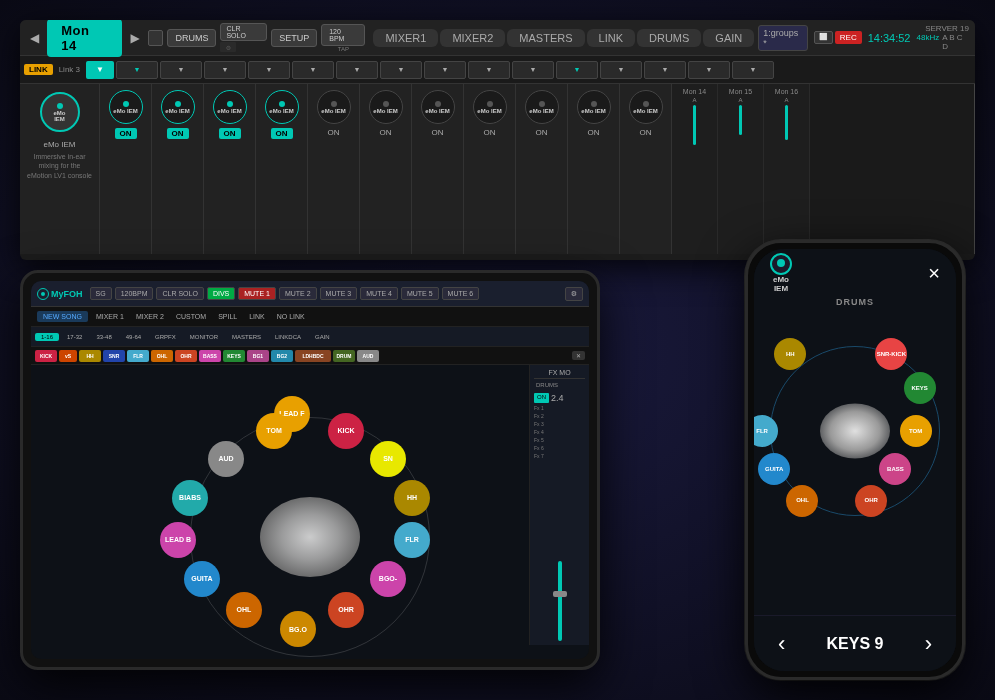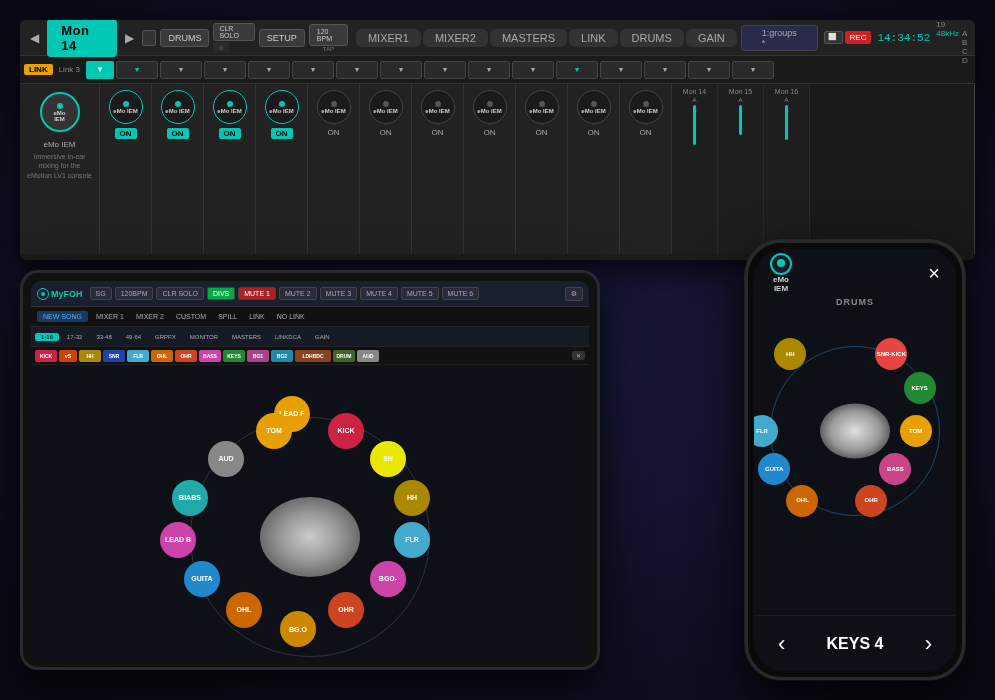--- a/index.html
+++ b/index.html
@@ -98,37 +98,37 @@
       margin-left: auto;
       display: flex;
       align-items: center;
       gap: 6px;
     }
 
     .groups-label {
       background: #2a2a4a;
       color: #aaa;
       font-size: 9px;
-      padding: 2px 20px;
+      padding: 2px 4px;
       border-radius: 3px;
       border: 1px solid #444;
     }
 
     .rec-badge {
       background: #cc2222;
       color: #fff;
       font-size: 8px;
       padding: 2px 5px;
       border-radius: 2px;
     }
 
     .time-display {
       color: #00c8b4;
       font-size: 11px;
-      font-family: Liberation Mono, monospace;
+      font-family: Liberation Sans, sans-serif;
     }
 
     .server-info {
       color: #888;
       font-size: 8px;
     }
 
     
     .mixer-channels-bar {
       height: 28px;
@@ -946,20 +946,41 @@
           <div class="inst-node" style="background:#cc44aa;top:51%;left:6%">LEAD B</div>
 
           <div class="inst-node" style="background:#22aaaa;top:36%;left:10%">BIABS</div>
 
           <div class="inst-node" style="background:#888;top:22%;left:22%">AUD</div>
 
           <div class="inst-node" style="background:#e8a000;top:12%;left:38%">TOM</div>
         </div>
       </div>
 
+      <div style="position:absolute;right:0;top:0;bottom:0;width:60px;background:#151a25;border-left:1px solid #222;padding:4px;display:flex;flex-direction:column;gap:2px">
+        <div style="color:#aaa;font-size:7px;text-align:center;border-bottom:1px solid #333;padding-bottom:2px">FX MO</div>
+        <div style="color:#888;font-size:6px;padding:1px 2px">DRUMS</div>
+        <div style="display:flex;gap:2px;margin-top:2px">
+          <div style="background:#00c8b4;color:#000;font-size:6px;padding:1px 3px;border-radius:1px">ON</div>
+          <div style="color:#aaa;font-size:9px">2.4</div>
+        </div>
+        <div style="color:#777;font-size:5px">Fx 1</div>
+        <div style="color:#777;font-size:5px">Fx 2</div>
+        <div style="color:#777;font-size:5px">Fx 3</div>
+        <div style="color:#777;font-size:5px">Fx 4</div>
+        <div style="color:#777;font-size:5px">Fx 5</div>
+        <div style="color:#777;font-size:5px">Fx 6</div>
+        <div style="color:#777;font-size:5px">Fx 7</div>
+
+        <div style="flex:1;display:flex;justify-content:center;align-items:flex-end">
+          <div style="width:4px;height:80px;background:#00c8b4;border-radius:2px;position:relative">
+            <div style="width:14px;height:6px;background:#888;border-radius:2px;position:absolute;top:30px;left:-5px"></div>
+          </div>
+        </div>
+      </div>
     </div>
 
   </div>
 </div>
 
 <div class="phone">
   <div class="phone-screen">
 
     <div class="phone-topbar">
       <div class="phone-iem-icon">
@@ -992,18 +1013,18 @@
 
       <div class="phone-inst-node" style="background:#2288cc;top:66%;left:10%">GUITA</div>
 
       <div class="phone-inst-node" style="background:#44aacc;top:50%;left:4%">FLR</div>
 
       <div class="phone-inst-node" style="background:#aa8800;top:18%;left:18%">HH</div>
     </div>
 
     <div class="phone-bottom">
       <div class="phone-nav-arrow">‹</div>
-      <div class="phone-channel-name">KEYS 4</div>
+      <div class="phone-channel-name">KEYS 9</div>
       <div class="phone-nav-arrow">›</div>
     </div>
 
   </div>
 </div>
 
 </body></html>

